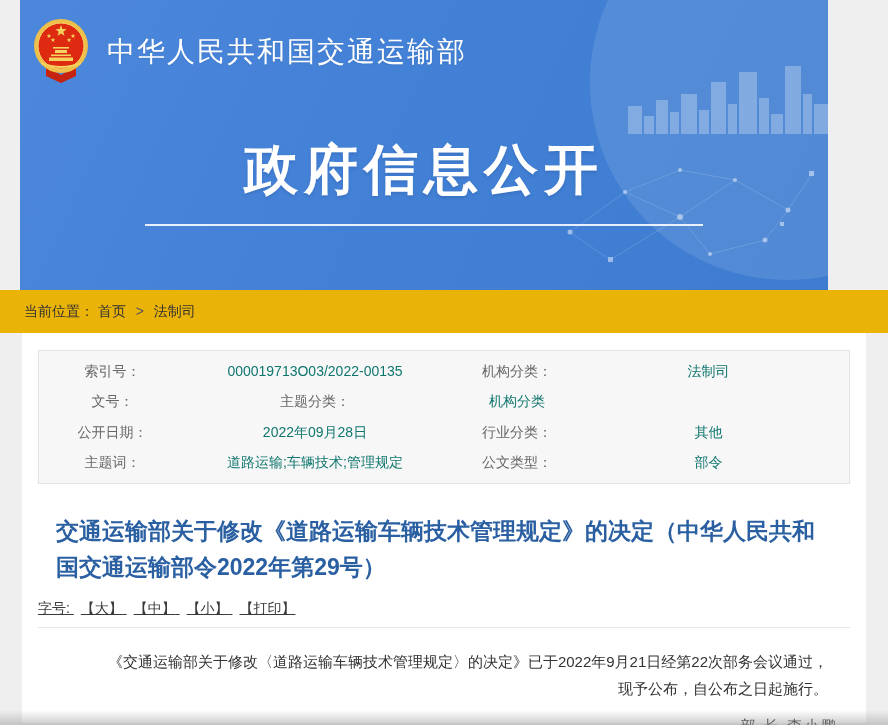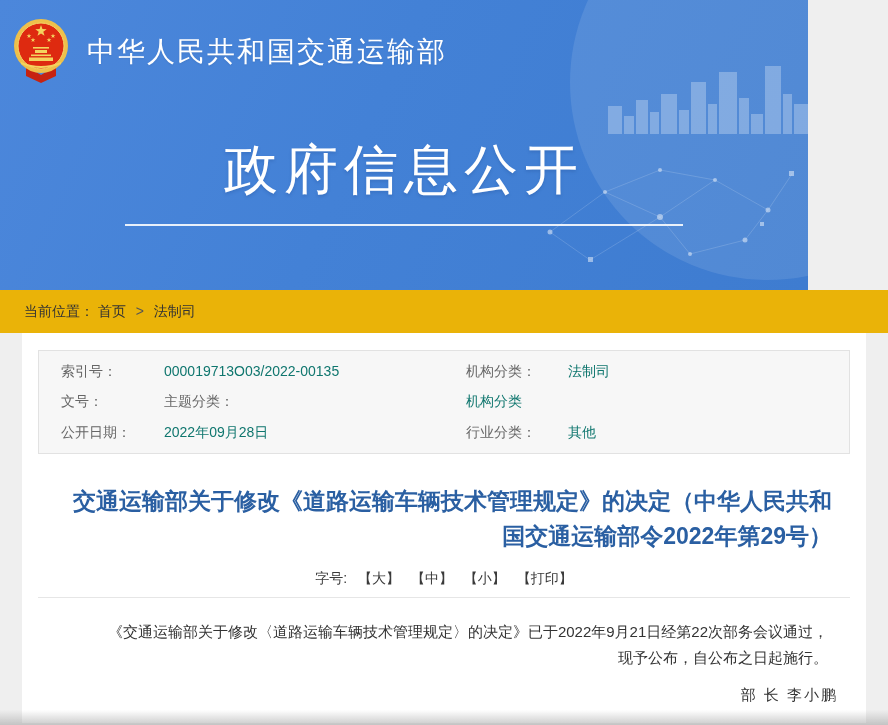--- a/index.html
+++ b/index.html
@@ -6,41 +6,42 @@
   html, body {
     width: 888px; height: 725px; overflow: hidden;
     background: #efefef;
     font-family: "Liberation Sans", "DejaVu Sans", sans-serif;
   }
   
   .hero {
     position: relative; width: 808px; height: 290px;
     background: linear-gradient(115deg, #4c87db 0%, #4381d6 45%, #3e7cd0 100%);
     overflow: hidden;
+    margin-left: 20px;
   }
   .deco-circle {
     position: absolute; left: 570px; top: -115px;
     width: 395px; height: 395px; border-radius: 50%;
     background: rgba(255,255,255,0.10);
   }
   .deco-skyline { position: absolute; left: 608px; top: 66px; opacity: 0.9; }
   .deco-constellation { position: absolute; right: 8px; bottom: 18px; opacity: 0.85; }
   .hero-header {
     position: relative; display: flex; align-items: center;
     padding: 13px 0 0 13px; height: 90px; z-index: 2;
   }
   .site-title {
     color: #ffffff; font-size: 28px; font-weight: 500;
     margin-left: 18px; letter-spacing: 2px;
     text-shadow: 0 1px 2px rgba(0,0,0,0.08);
   }
   .banner-title {
     position: relative; z-index: 2;
     margin-top: 44px; text-align: center;
-    color: #ffffff; font-size: 54px; font-weight: 400;
+    color: #ffffff; font-size: 54px; font-weight: 700;
     letter-spacing: 6px; text-shadow: 0 2px 3px rgba(30,70,140,0.25);
   }
   .banner-underline {
     position: relative; z-index: 2;
     width: 558px; height: 2px; margin: 17px auto 0;
     background: rgba(255,255,255,0.88);
   }
   
   .breadcrumb {
     padding: 13px 24px 12px; font-size: 14px; color: #333;
@@ -54,31 +55,31 @@
     height: 390px; padding-top: 17px;
   }
   .meta-box {
     margin: 0 16px; background: #f7f7f7;
     border: 1px solid #e2e2e2; padding: 5px 0;
   }
   .meta-row {
     display: grid;
     grid-template-columns: 103px 302px 102px 1fr;
     padding: 6.5px 0 6.5px 22px;
-    font-size: 14px; line-height: 1.25;
+    font-size: 14px; line-height: 1.25; text-align: center;
   }
   .meta-label { color: #666; }
   .meta-value { color: #0f766e; }
   .article-title {
-    margin: 30px 34px 0; text-align: right;
+    margin: 30px 34px 0; text-align: left;
     color: #2a5fa2; font-size: 23px; font-weight: 700; line-height: 1.55;
   }
   .font-controls {
-    margin: 15px 16px 9px; text-align: center;
-    font-size: 14px; color: #3a3a3a;
+    margin: 15px 16px 9px; text-align: left;
+    font-size: 14px; color: #3a3a3a; text-decoration: underline;
   }
   .font-controls span { margin-left: 7px; cursor: pointer; }
   .divider { margin: 0 16px; border-top: 1px solid #e6e6e6; }
   .article-body {
     margin: 21px 38px 0 42px; text-indent: 2em;
     font-size: 15px; color: #333; line-height: 1.75; text-align: right;
   }
   .signature {
     margin-top: 15px; padding-right: 28px; text-align: right;
     font-size: 15px; color: #333; letter-spacing: 2px;
@@ -188,20 +189,26 @@
       <span class="meta-label">文号：</span>
       <span class="meta-label">主题分类：</span>
       <span class="meta-value">机构分类</span>
     </div>
     <div class="meta-row">
       <span class="meta-label">公开日期：</span>
       <span class="meta-value">2022年09月28日</span>
       <span class="meta-label">行业分类：</span>
       <span class="meta-value">其他</span>
     </div>
+    <div class="meta-row">
+      <span class="meta-label">主题词：</span>
+      <span class="meta-value">道路运输;车辆技术;管理规定</span>
+      <span class="meta-label">公文类型：</span>
+      <span class="meta-value">部令</span>
+    </div>
   </div>
 
   <h1 class="article-title">
     <span>交通运输部关于修改《道路运输车辆技术管理规定》的决定（中华人民共和</span><br>
     <span>国交通运输部令2022年第29号）</span>
   </h1>
 
   <div class="font-controls">
     <span style="margin-left:0; cursor:default;">字号:</span>
     <span>【大】</span>

